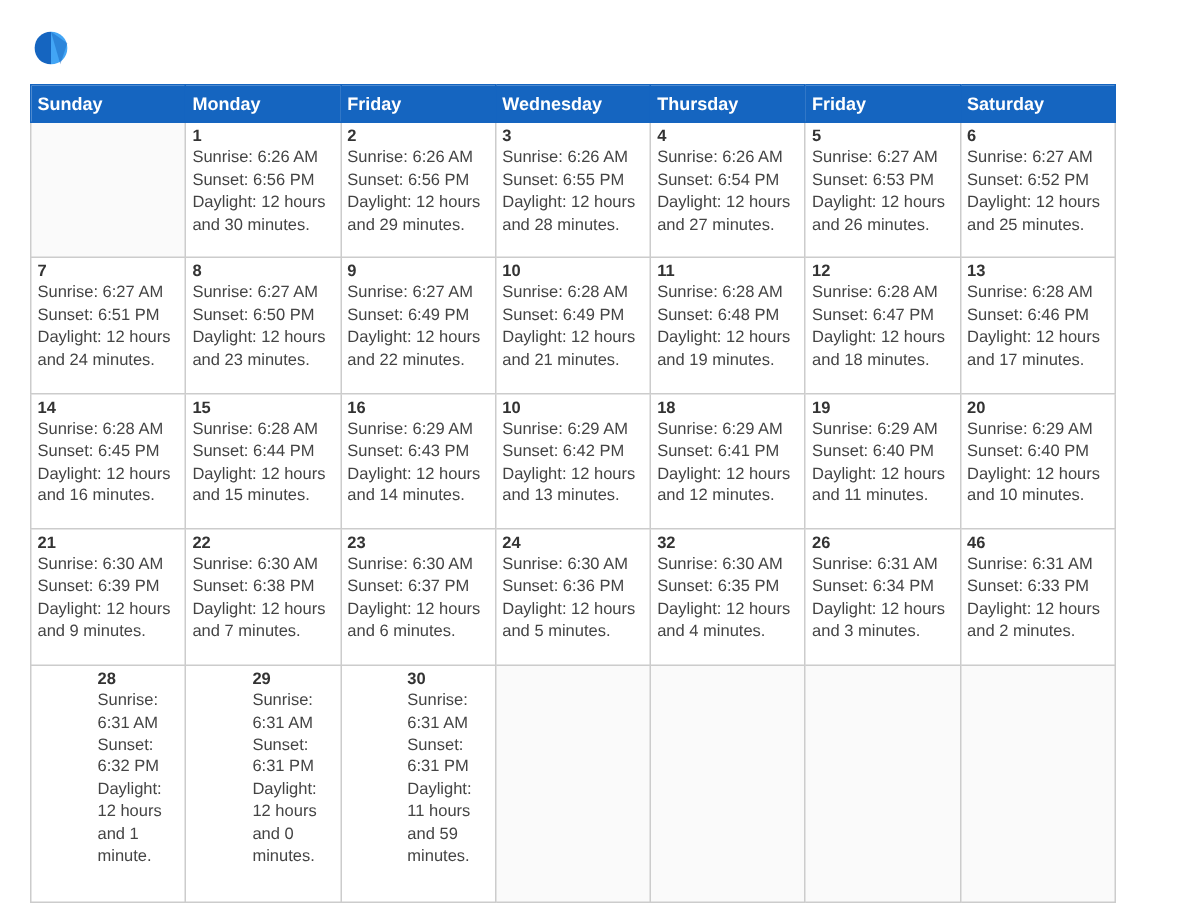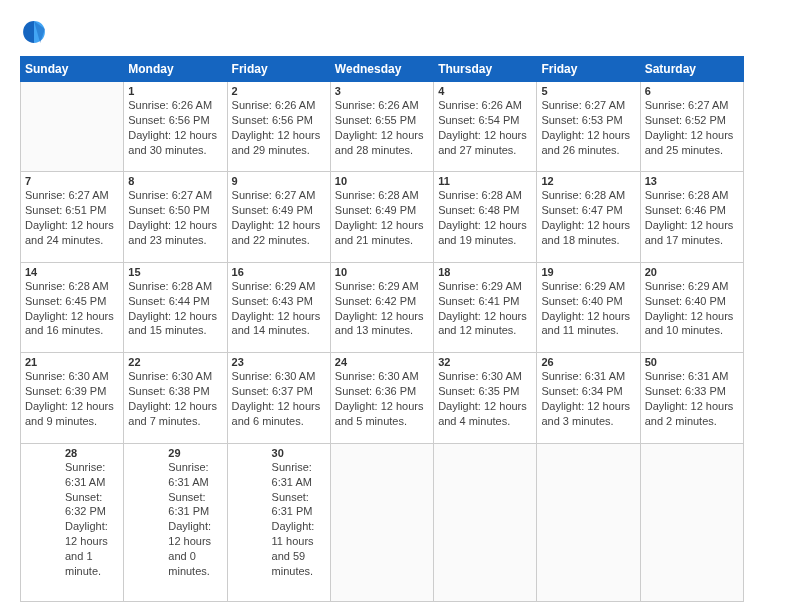--- a/index.html
+++ b/index.html
@@ -240,21 +240,21 @@
           </td>
           <td>
             <span class="day-num">32</span>
             <div class="day-info">Sunrise: 6:30 AM<br>Sunset: 6:35 PM<br>Daylight: 12 hours<br>and 4 minutes.</div>
           </td>
           <td>
             <span class="day-num">26</span>
             <div class="day-info">Sunrise: 6:31 AM<br>Sunset: 6:34 PM<br>Daylight: 12 hours<br>and 3 minutes.</div>
           </td>
           <td>
-            <span class="day-num">50</span>
+            <span class="day-num">46</span>
             <div class="day-info">Sunrise: 6:31 AM<br>Sunset: 6:33 PM<br>Daylight: 12 hours<br>and 2 minutes.</div>
           </td>
         </tr>
         <tr>
           <td>
             <span class="day-num">28</span>
             <div class="day-info">Sunrise: 6:31 AM<br>Sunset: 6:32 PM<br>Daylight: 12 hours<br>and 1 minute.</div>
           </td>
           <td>
             <span class="day-num">29</span>

